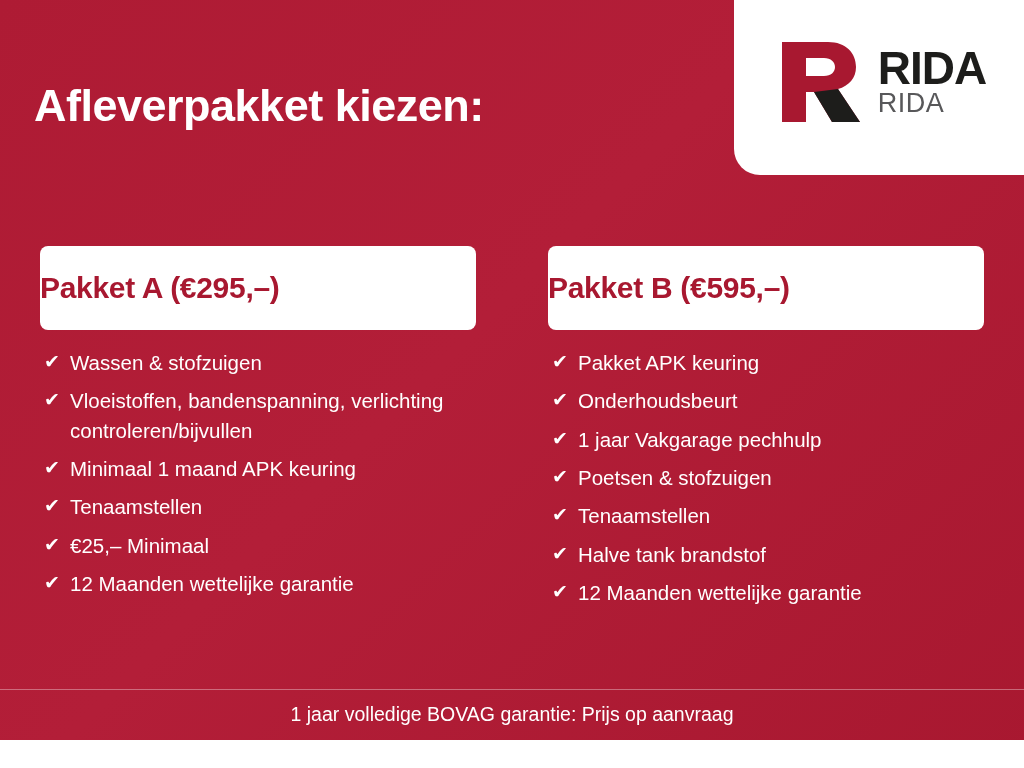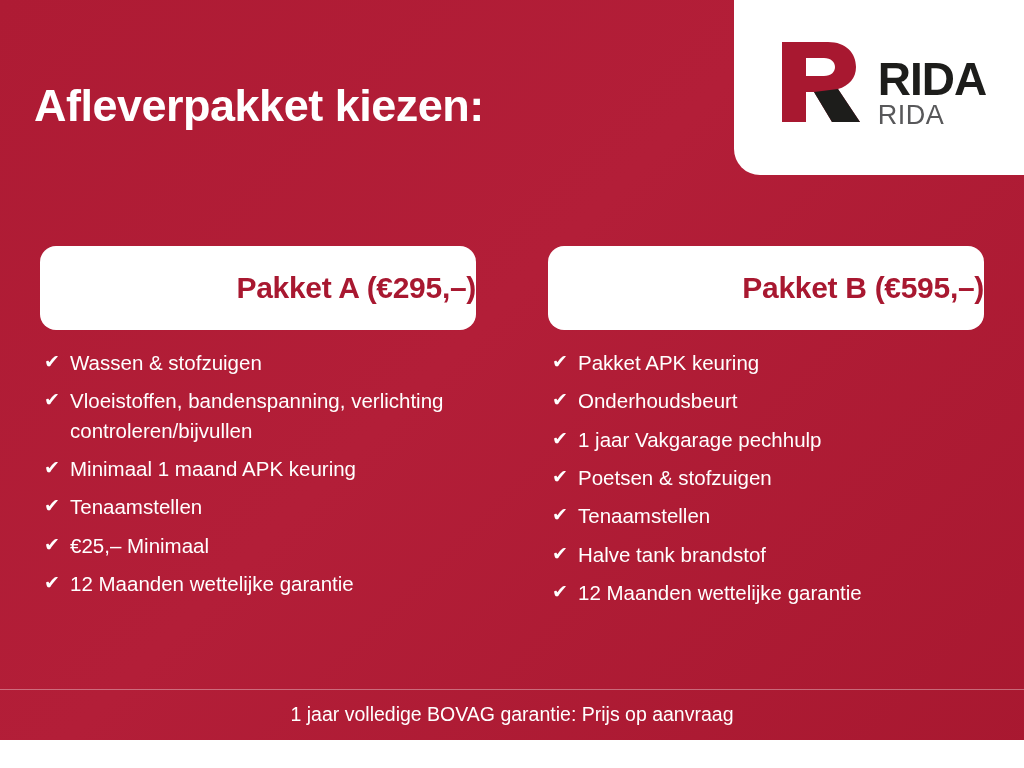--- a/index.html
+++ b/index.html
@@ -29,21 +29,21 @@
     width: 290px;
     height: 175px;
     background: #ffffff;
     border-bottom-left-radius: 26px;
     display: flex;
     align-items: center;
     justify-content: center;
   }
   .logo-inner {
     display: flex;
-    align-items: flex-end;
+    align-items: center;
     gap: 14px;
     transform: translateY(-6px);
   }
   .logo-mark {
     width: 92px;
     height: 92px;
     position: relative;
     flex: none;
   }
   .logo-mark svg { display: block; }
@@ -85,25 +85,25 @@
     right: 40px;
     display: flex;
     gap: 72px;
   }
   .package {
     flex: 1 1 0;
     min-width: 0;
   }
   .package-header {
     background: #ffffff;
-    border-radius: 16px;
+    border-radius: 8px;
     height: 84px;
     display: flex;
     align-items: center;
-    justify-content: flex-end;
+    justify-content: flex-start;
     margin-bottom: 18px;
   }
   .package-title {
     color: #a81830;
     font-size: 30px;
     font-weight: bold;
     letter-spacing: -0.3px;
   }
   .feature-list {
     list-style: none;

